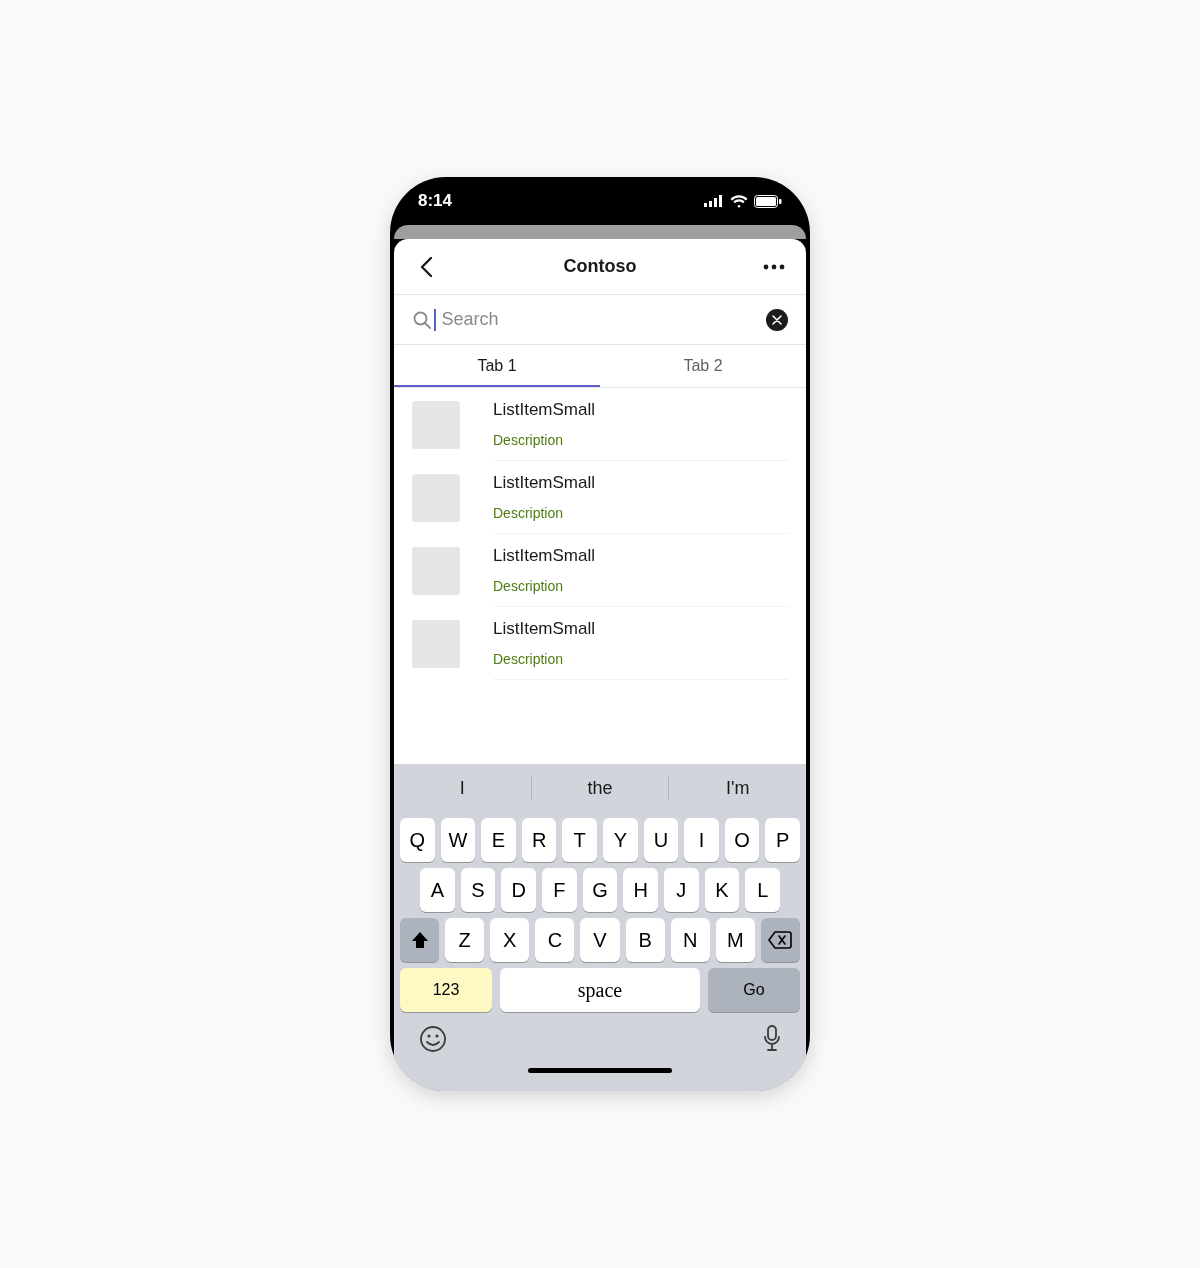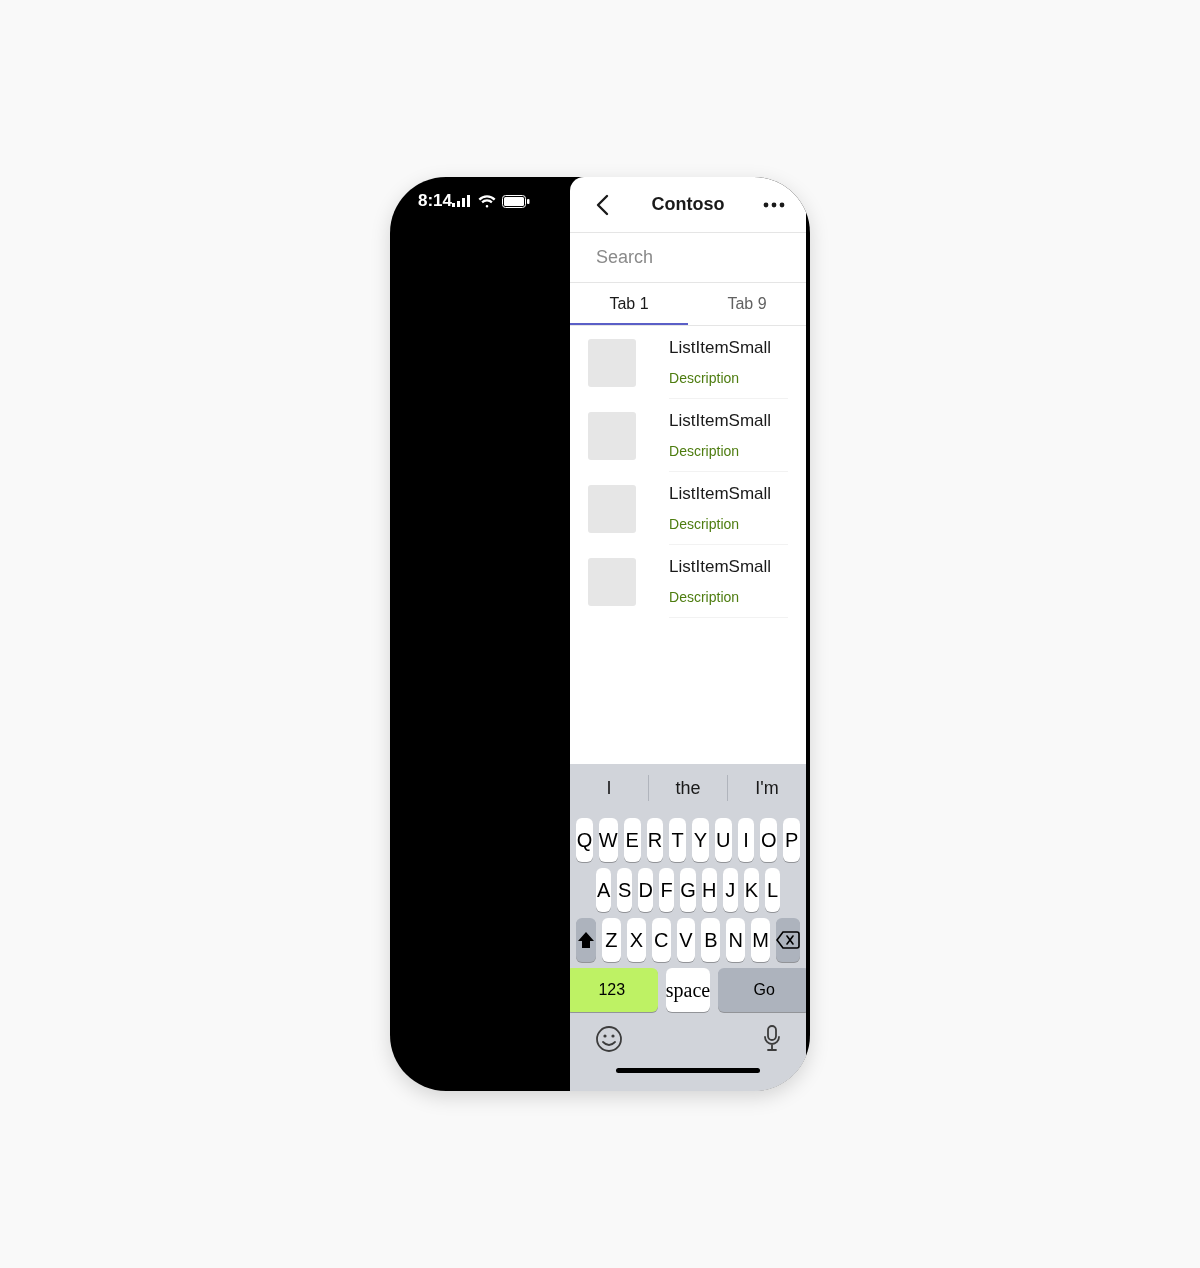--- a/index.html
+++ b/index.html
@@ -14,21 +14,21 @@
     }
     .phone {
       width: 420px;
       height: 914px;
       background: #000;
       border-radius: 56px;
       box-shadow: 0 6px 20px rgba(0,0,0,0.15);
       overflow: hidden;
       position: relative;
       display: flex;
-      flex-direction: row;
+      flex-direction: column;
     }
     .status-bar {
       height: 48px;
       color: #fff;
       display: flex;
       align-items: center;
       justify-content: space-between;
       padding: 0 28px;
       font-size: 17px;
       font-weight: 600;
@@ -110,21 +110,21 @@
       flex:1; max-width:40px;
       background:#fff; border-radius:6px;
       box-shadow: 0 1px 0 rgba(0,0,0,0.3);
       height:44px; display:flex; align-items:center; justify-content:center;
       font-size:20px; cursor:pointer; color:#000;
     }
     .key.dark { background:#adb3bd; }
     .key.wide { max-width:none; }
     .krow.bottom { padding:6px 6px; gap:8px; }
     .key.space { flex: 1; max-width:none; font-size:20px;font-family:Liberation Serif, serif; }
-    .key.num { flex: 0 0 92px; max-width:none; font-size:16px; background:#bef264; }
+    .key.num { flex: 0 0 92px; max-width:none; font-size:16px; background:#fef9c3; }
     .key.go  { flex: 0 0 92px; max-width:none; font-size:16px; background:#adb3bd; }
     .kb-footer {
       display:flex; justify-content:space-between; align-items:center;
       padding: 6px 24px 0;
       color:#1a1a1a;
     }
     .home-indicator {
       width:144px; height:5px; background:#000;
       border-radius:3px; margin: 10px auto 10px;
     }
@@ -181,21 +181,21 @@
       <input class="search-input" placeholder="Search" style="">
       <div class="clear-badge">
         <svg width="10" height="10" viewBox="0 0 10 10">
             <path d="M1 1 L9 9 M9 1 L1 9" stroke="#fff" stroke-width="1.6" stroke-linecap="round"></path>
           </svg>
       </div>
     </div>
 
     <div class="tabs">
       <div class="tab active">Tab 1</div>
-      <div class="tab">Tab 9</div>
+      <div class="tab">Tab 2</div>
     </div>
 
     <div class="list">
       <div class="list-item">
         <div class="thumb"></div>
         <div class="li-text">
           <div class="li-title">ListItemSmall</div>
           <div class="li-desc">Description</div>
         </div>
       </div>

